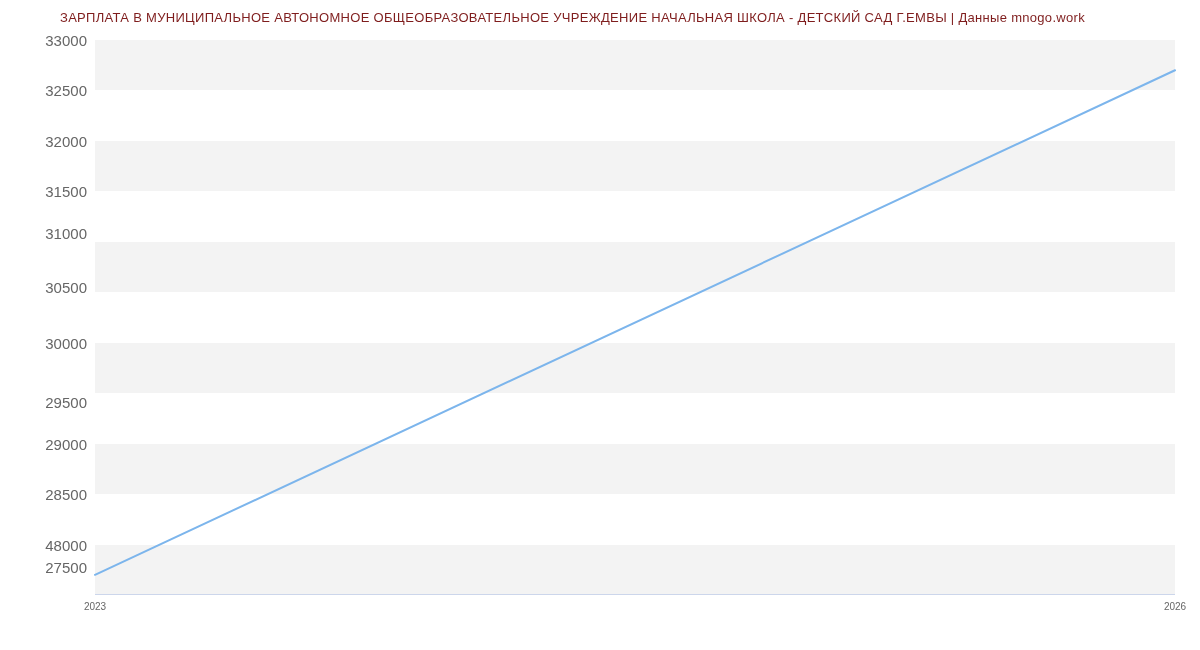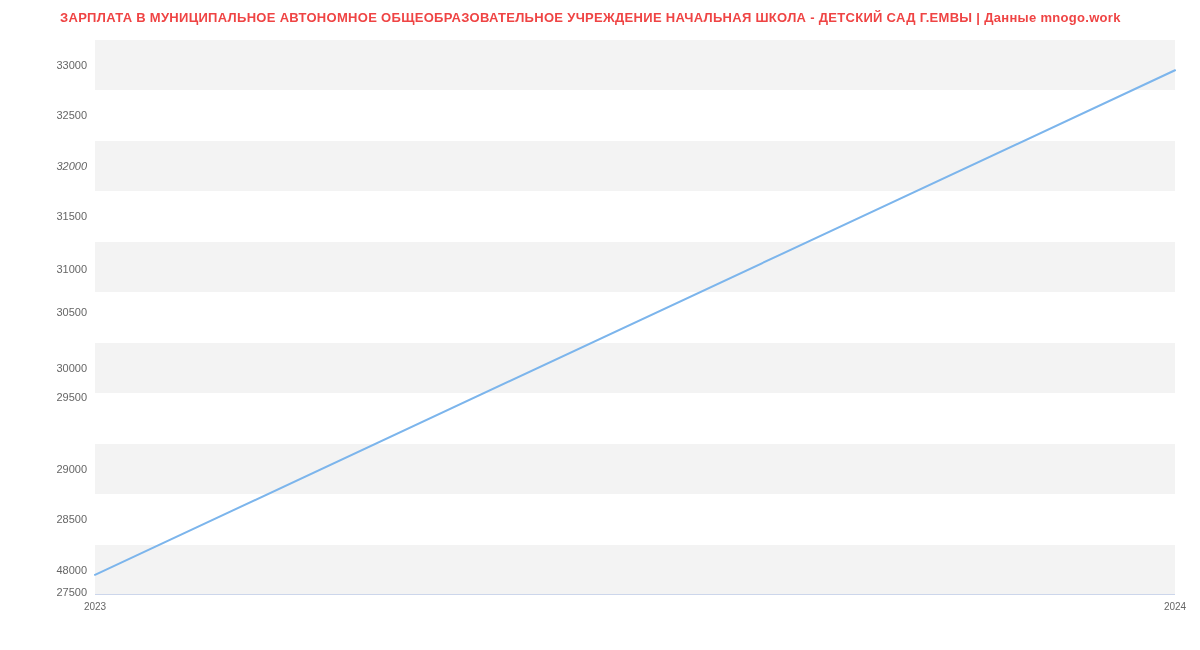--- a/index.html
+++ b/index.html
@@ -5,22 +5,22 @@
     * { margin: 0; padding: 0; box-sizing: border-box; }
     body {
       font-family: -apple-system, BlinkMacSystemFont, "Segoe UI", Arial, sans-serif;
       background: #ffffff;
       width: 1200px;
       height: 650px;
       position: relative;
     }
     .chart-title {
       font-size: 13px;
-      font-weight: 700;
-      color: #ef4444;
+      font-weight: 400;
+      color: #7f1d1d;
       text-align: left;
       padding: 10px 0 0 60px;
       letter-spacing: 0.3px;
     }
     .chart-container {
       position: absolute;
       left: 95px;
       top: 40px;
       width: 1080px;
       height: 555px;
@@ -35,25 +35,24 @@
     .grid-band {
       position: absolute;
       left: 0;
       width: 100%;
       background: #f3f3f3;
     }
     .y-tick-label {
       position: absolute;
       right: 100%;
       margin-right: 8px;
-      font-size: 11px;
+      font-size: 15px;
       color: #666;
       transform: translateY(-50%);
       white-space: nowrap;
-      margin-top: 25px;
     }
     .x-tick-label {
       position: absolute;
       top: 100%;
       margin-top: 6px;
       font-size: 10px;
       color: #666;
       transform: translateX(-50%);
       white-space: nowrap;
     }
@@ -96,24 +95,24 @@
       <div class="grid-band" style="top: 504.545px; height: 50.4545px;"></div>
 
     <svg class="line-svg" viewBox="0 0 1080 555" preserveAspectRatio="none">
       <polyline id="data-polyline" class="data-line" points="0,534.8181818181819 1080,30.272727272727252"></polyline>
     </svg>
     <div class="axis-x"></div>
   <div class="y-tick-label" style="top: 527px;">27500</div>
       <div class="y-tick-label" style="top: 504.545px;">48000</div>
       <div class="y-tick-label" style="top: 454.091px;">28500</div>
       <div class="y-tick-label" style="top: 403.636px;">29000</div>
-      <div class="y-tick-label" style="top: 332px;">29500</div>
+      <div class="y-tick-label" style="top: 362px;">29500</div>
       <div class="y-tick-label" style="top: 302.727px;">30000</div>
       <div class="y-tick-label" style="top: 247px;">30500</div>
-      <div class="y-tick-label" style="top: 204px;">31000</div>
+      <div class="y-tick-label" style="top: 193px;">31000</div>
       <div class="y-tick-label" style="top: 151.364px;">31500</div>
-      <div class="y-tick-label" style="top: 100.909px; font-style: italic;">32000</div>
+      <div class="y-tick-label" style="top: 100.909px;">32000</div>
       <div class="y-tick-label" style="top: 50.4545px;">32500</div>
       <div class="y-tick-label" style="top: 0px;">33000</div>
       <div class="x-tick-label" style="left: 0px;">2023</div>
-      <div class="x-tick-label" style="left: 1080px;">2024</div>
+      <div class="x-tick-label" style="left: 1080px;">2026</div>
     </div>
 </div>
 
 </body></html>

